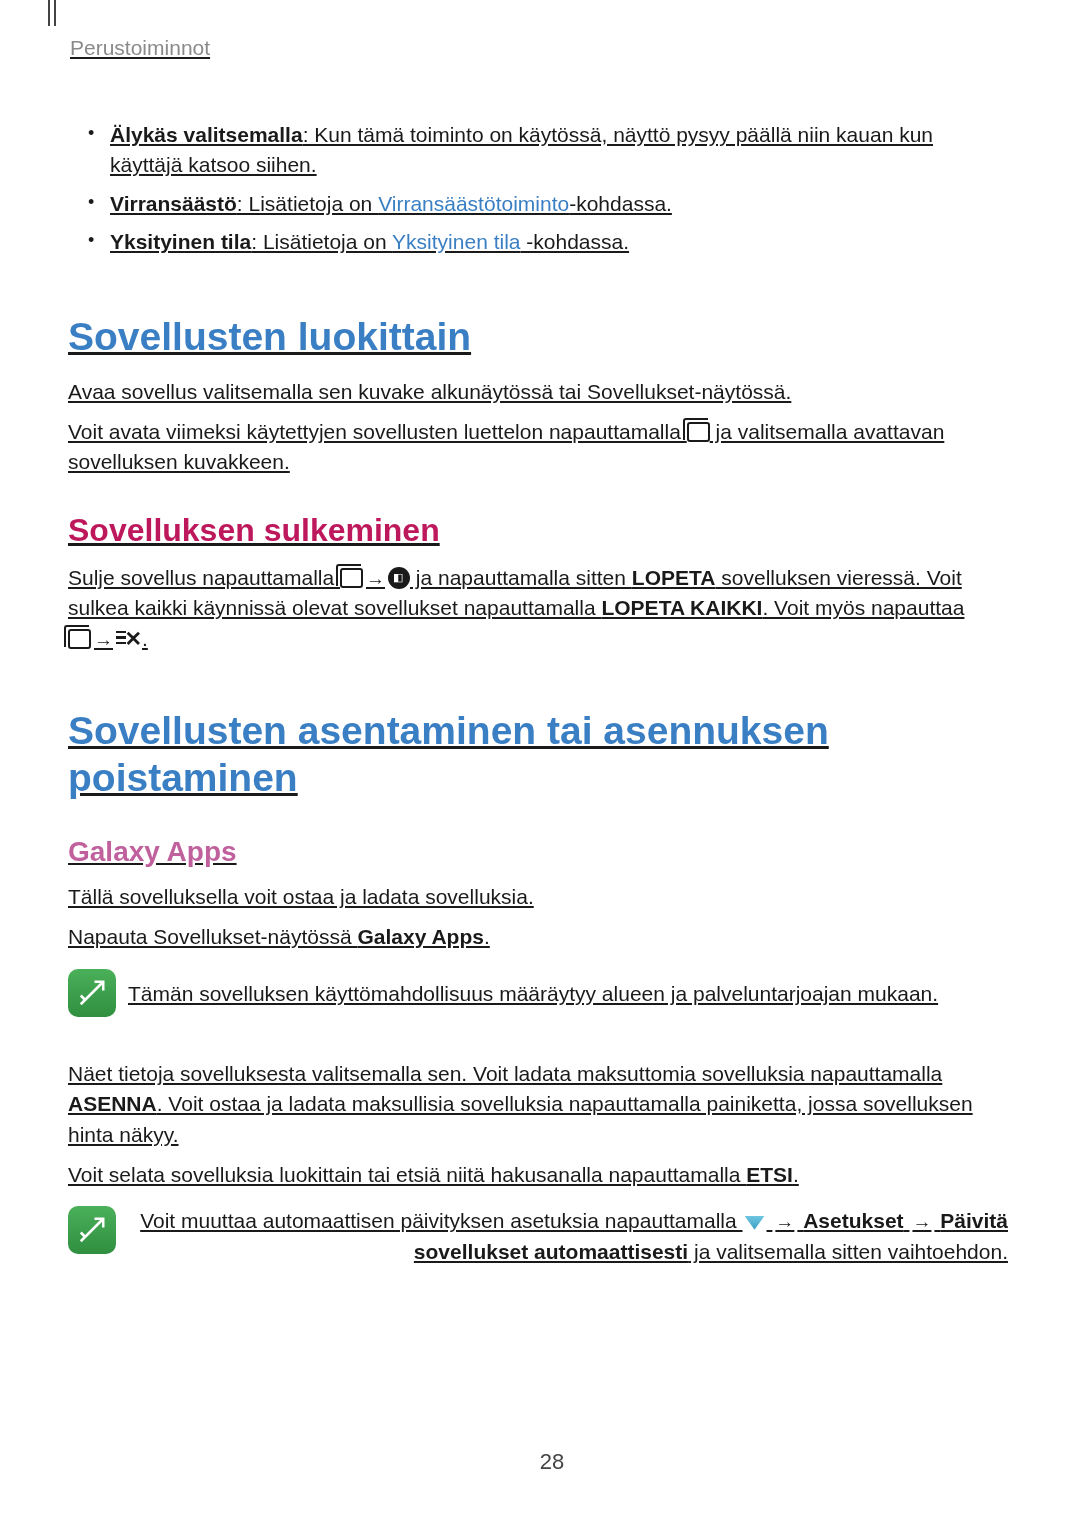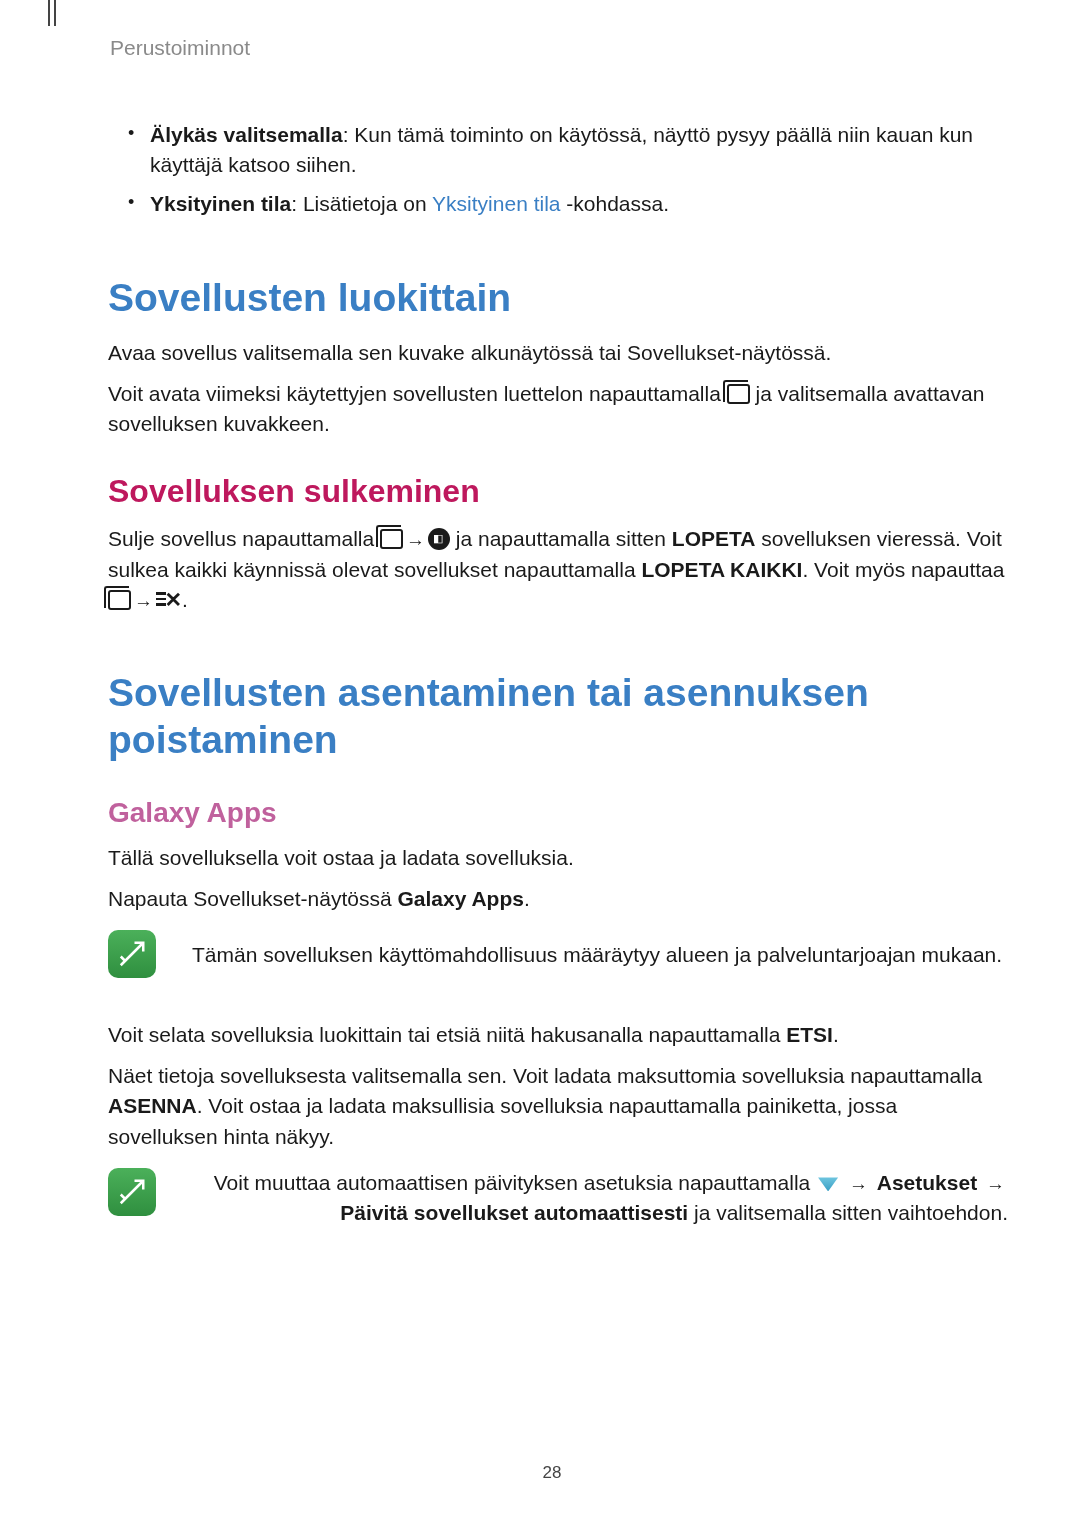--- a/index.html
+++ b/index.html
@@ -14,21 +14,22 @@
   .left-tab {
     position: absolute;
     left: 48px;
     top: 0;
     width: 8px;
     height: 26px;
     border-left: 2px solid #444;
     border-right: 2px solid #444;
   }
   .page {
-    padding: 36px 72px 40px 108px;
+    padding: 36px 72px 40px 68px;
+    text-decoration: underline;
   }
   .breadcrumb {
     color: #8a8a8a;
     font-size: 21px;
     margin-bottom: 60px;
     margin-left: 2px;
   }
   .bullets {
     list-style: none;
     padding-left: 42px;
@@ -132,21 +133,21 @@
   .closeall-icon .x {
     position: absolute;
     right: 0;
     top: 0;
     font-weight: 900;
     font-size: 21px;
     line-height: 20px;
   }
   .note-row {
     display: flex;
-    gap: 36px;
+    gap: 12px;
     align-items: flex-start;
     margin-top: 16px;
     margin-bottom: 42px;
   }
   .note-icon {
     width: 48px;
     height: 48px;
     flex: 0 0 48px;
     border-radius: 10px;
     background: linear-gradient(#4bb05a, #2f8f3f);
@@ -160,40 +161,43 @@
   .dropdown-icon {
     display: inline-block;
     vertical-align: middle;
     width: 20px; height: 14px;
     background: linear-gradient(#6fc6e0, #3a9fc4);
     clip-path: polygon(0 0, 100% 0, 50% 100%);
     margin: 0 2px;
   }
   .page-number {
     position: absolute;
-    bottom: 44px;
+    bottom: 52px;
     left: 0; right: 0;
     text-align: center;
-    font-size: 17px;
+    font-size: 22px;
     color: #444;
     margin-left: 24px;
   }
 </style>
 </head>
 <body>
 
 <div class="left-tab"></div>
 
 <div class="page">
 
   <div class="breadcrumb">Perustoiminnot</div>
 
   <ul class="bullets">
     <li>
       <b>Älykäs valitsemalla</b><span>: Kun tämä toiminto on käytössä, näyttö pysyy päällä niin kauan kun käyttäjä katsoo siihen.</span>
+    </li>
+    <li>
+      <b>Virransäästö</b><span>: Lisätietoja on </span><span class="link">Virransäästötoiminto</span><span>-kohdassa.</span>
     </li>
     <li>
       <b>Yksityinen tila</b><span>: Lisätietoja on </span><span class="link">Yksityinen tila</span><span> -kohdassa.</span>
     </li>
   </ul>
 
   <div class="section">
     <h1>Sovellusten luokittain</h1>
     <p>Avaa sovellus valitsemalla sen kuvake alkunäytössä tai Sovellukset-näytössä.</p>
     <p>
@@ -225,24 +229,24 @@
     <div class="note-row">
       <div class="note-icon">
         <svg viewBox="0 0 24 24">
             <path fill="none" stroke="#fff" stroke-width="2" d="M3 21 L21 3 M14 3 H21 V10 M3 14 L7 18"></path>
           </svg>
       </div>
       <div class="note-text">Tämän sovelluksen käyttömahdollisuus määräytyy alueen ja palveluntarjoajan mukaan.</div>
     </div>
 
     <p>
+      <span>Näet tietoja sovelluksesta valitsemalla sen. Voit ladata maksuttomia sovelluksia napauttamalla </span><b>ASENNA</b><span>. Voit ostaa ja ladata maksullisia sovelluksia napauttamalla painiketta, jossa sovelluksen hinta näkyy.</span>
+    </p>
+    <p>
       <span>Voit selata sovelluksia luokittain tai etsiä niitä hakusanalla napauttamalla </span><b>ETSI</b><span>.</span>
-    </p>
-    <p>
-      <span>Näet tietoja sovelluksesta valitsemalla sen. Voit ladata maksuttomia sovelluksia napauttamalla </span><b>ASENNA</b><span>. Voit ostaa ja ladata maksullisia sovelluksia napauttamalla painiketta, jossa sovelluksen hinta näkyy.</span>
     </p>
 
     <div class="note-row" style="margin-bottom:0;">
       <div class="note-icon">
         <svg viewBox="0 0 24 24">
             <path fill="none" stroke="#fff" stroke-width="2" d="M3 21 L21 3 M14 3 H21 V10 M3 14 L7 18"></path>
           </svg>
       </div>
       <div class="note-text tight">
         <span>Voit muuttaa automaattisen päivityksen asetuksia napauttamalla </span><span class="dropdown-icon"></span> <span class="arrow-glyph">→</span> <b>Asetukset</b> <span class="arrow-glyph">→</span> <b>Päivitä sovellukset automaattisesti</b><span> ja valitsemalla sitten vaihtoehdon.</span>

